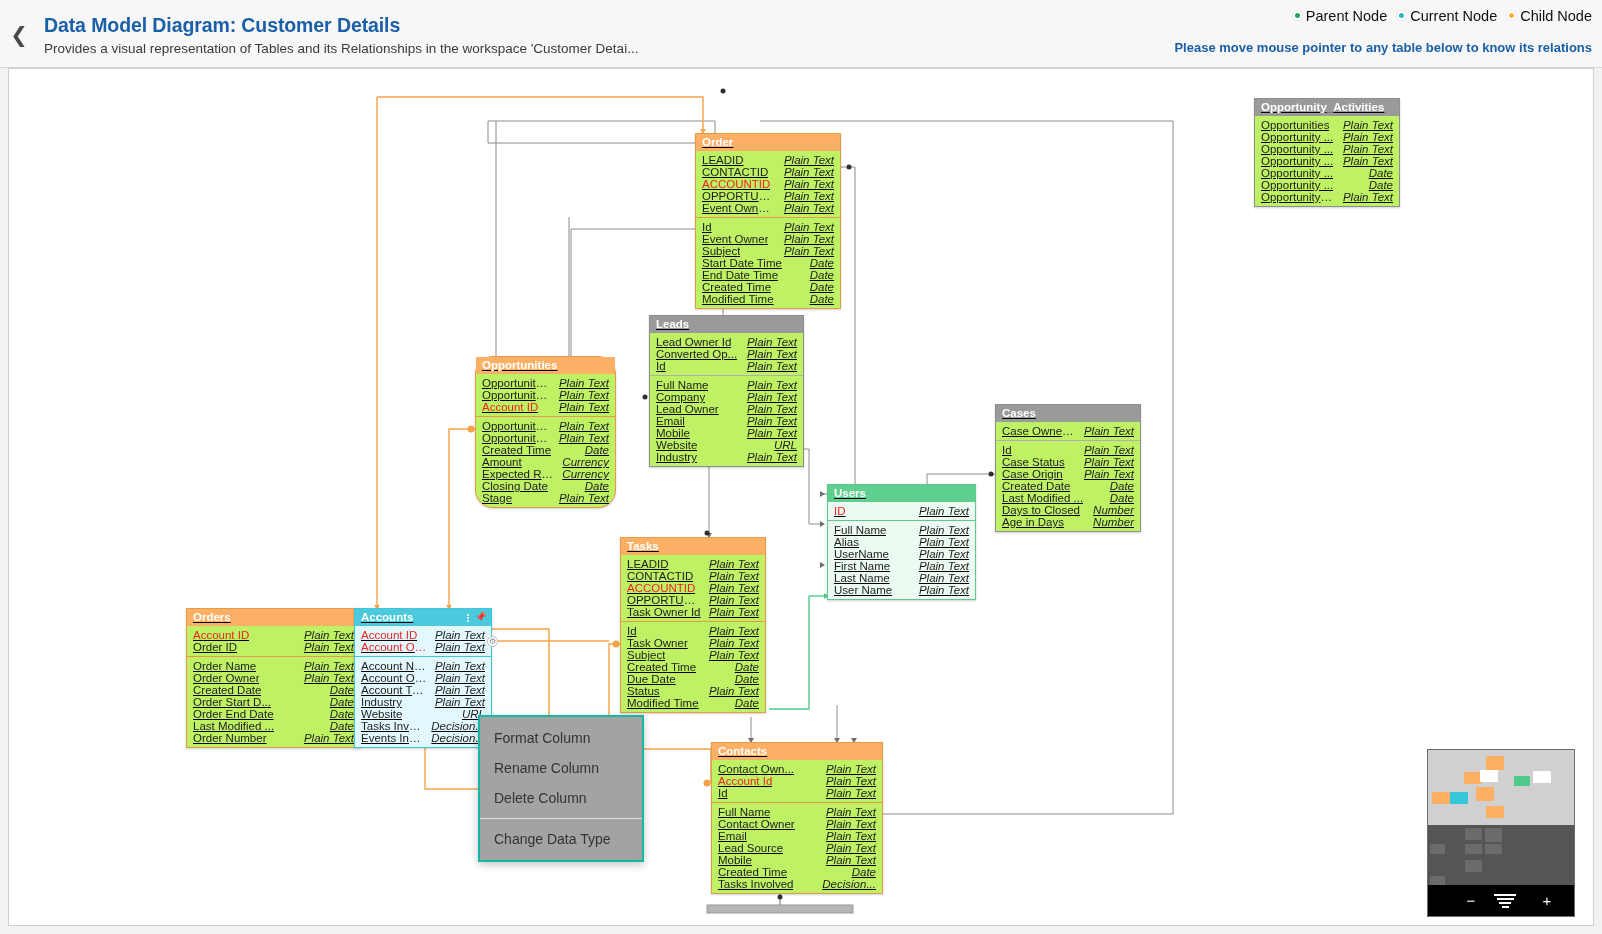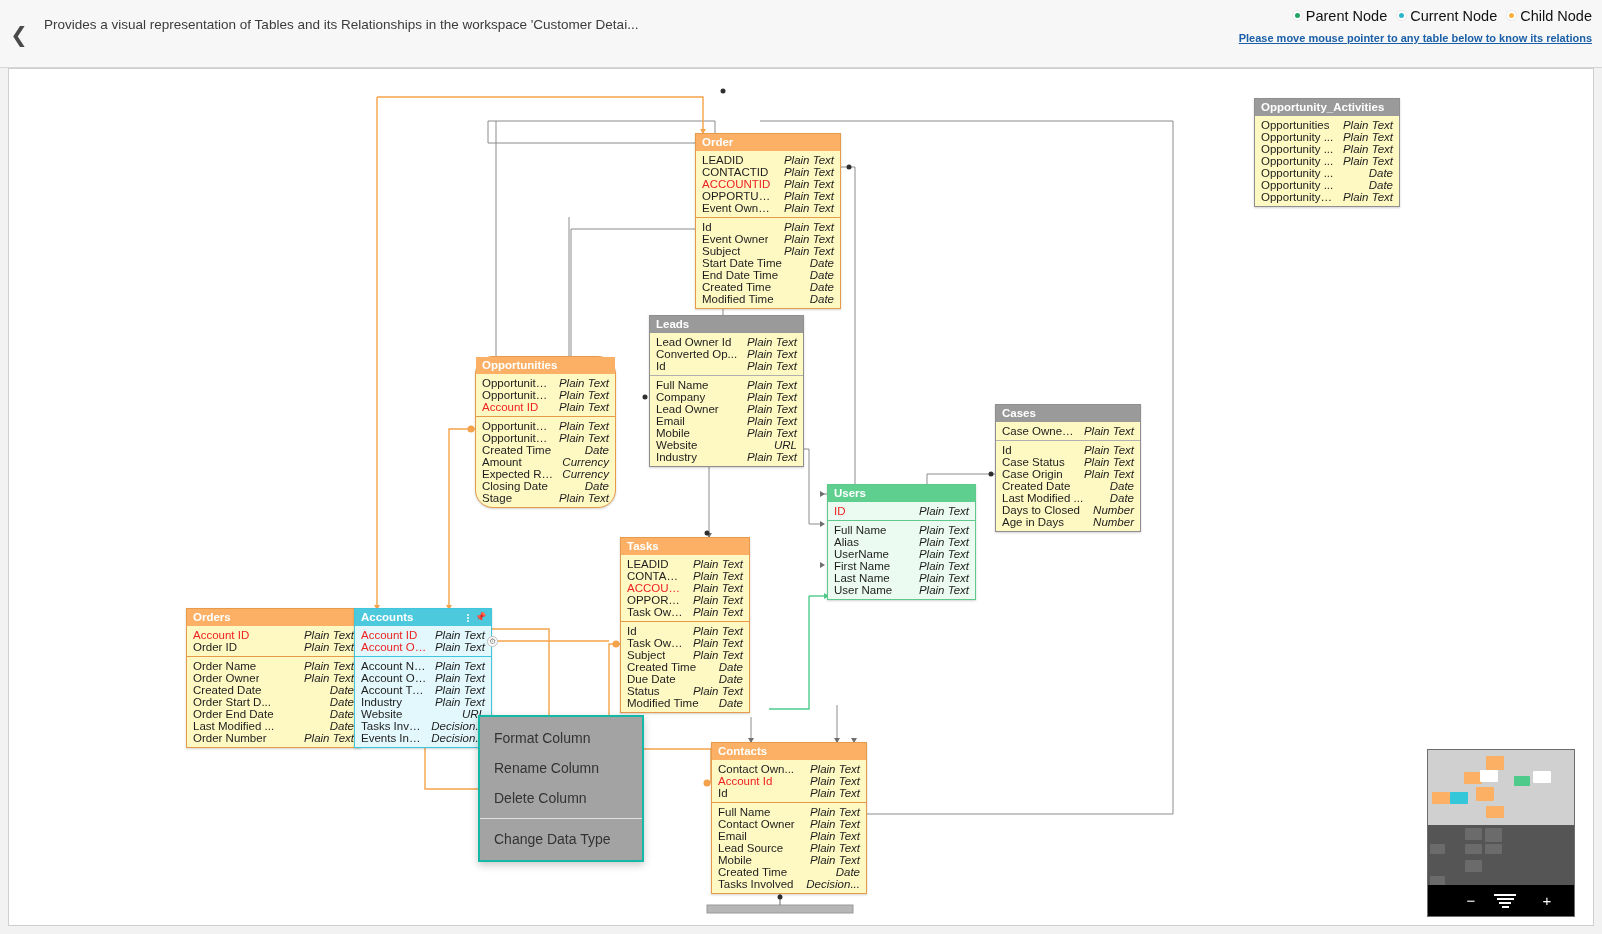--- a/index.html
+++ b/index.html
@@ -46,42 +46,43 @@
   }
   .legend-row { font-size: 14.5px; color: #111; line-height: 18px; }
   .legend-item { display: inline-block; margin-left: 10px; }
   .legend-dot {
     display: inline-block; width: 9px; height: 9px;
     border-radius: 50%; margin-right: 4px;
     vertical-align: 1px; border: 2px solid #fff;
     box-shadow: 0 0 0 1px rgba(0,0,0,0.05);
   }
   .legend-hint {
-    font-size: 11px; color: #1a5fa8; font-weight: bold;
-    margin-top: 6px; line-height: 14px; text-decoration: underline;
+    font-size: 13px; color: #1a5fa8; font-weight: bold;
+    margin-top: 16px; line-height: 14px;
   }
 
   
   .canvas {
     position: absolute; left: 8px; top: 68px;
     width: 1586px; height: 858px;
     background: #ffffff;
     border: 1px solid #cfcfcf;
     overflow: hidden;
   }
   svg.edges { position: absolute; left: 0; top: 0; width: 1586px; height: 858px; }
 
   
   .tbl {
     position: absolute;
-    background: #fef9c3;
+    background: #bef264;
     border: 1px solid #9a9a9a;
     box-shadow: 0 1px 2px rgba(0,0,0,0.18);
     font-size: 11.5px;
     z-index: 5;
+    text-decoration: underline;
   }
   .tbl-head {
     height: 17px; line-height: 17px;
     padding: 0 6px;
     font-weight: bold; font-size: 11.5px;
     color: #ffffff;
     position: relative;
     white-space: nowrap; overflow: hidden;
   }
   .tbl.orange .tbl-head { background: #f6a council; }
@@ -166,20 +167,21 @@
   .fit-icon i { display:block; height:2px; background:#fff; margin: 2px auto; }
 </style>
 </head>
 <body>
 
 <div id="app">
 
   <div class="header">
     <div class="back-chevron">❮</div>
     <div class="title-block">
+      <div class="page-title">Data Model Diagram: Customer Details</div>
       <div class="page-subtitle">Provides a visual representation of Tables and its Relationships in the workspace 'Customer Detai...</div>
     </div>
     <div class="legend">
       <div class="legend-row" id="legend-row"><span class="legend-item"><span class="legend-dot" style="background: rgb(33, 163, 102);"></span><span>Parent Node</span></span><span class="legend-item"><span class="legend-dot" style="background: rgb(42, 183, 202);"></span><span>Current Node</span></span><span class="legend-item"><span class="legend-dot" style="background: rgb(251, 176, 64);"></span><span>Child Node</span></span></div>
       <div class="legend-hint">Please move mouse pointer to any table below to know its relations</div>
     </div>
   </div>
 
   <div class="canvas">
 
@@ -497,21 +499,21 @@
                 <span class="fname">Last Name</span>
                 <span class="ftype">Plain Text</span>
               </div>
               <div class="row">
                 <span class="fname">User Name</span>
                 <span class="ftype">Plain Text</span>
               </div>
             </div>
           </div>
         </div>
-        <div class="tbl orange" style="left: 611px; top: 468px; width: 130px;">
+        <div class="tbl orange" style="left: 611px; top: 468px; width: 146px;">
           <div class="tbl-head"><span>Tasks</span></div>
           <div class="tbl-body">
             <div class="tbl-sec">
               <div class="row">
                 <span class="fname">LEADID</span>
                 <span class="ftype">Plain Text</span>
               </div>
               <div class="row">
                 <span class="fname">CONTACTID</span>
                 <span class="ftype">Plain Text</span>
@@ -651,21 +653,21 @@
                 <span class="fname">Tasks Involved</span>
                 <span class="ftype">Decision...</span>
               </div>
               <div class="row">
                 <span class="fname">Events Involved</span>
                 <span class="ftype">Decision...</span>
               </div>
             </div>
           </div>
         </div>
-        <div class="tbl orange" style="left: 702px; top: 673px; width: 156px;">
+        <div class="tbl orange" style="left: 702px; top: 673px; width: 172px;">
           <div class="tbl-head"><span>Contacts</span></div>
           <div class="tbl-body">
             <div class="tbl-sec">
               <div class="row">
                 <span class="fname">Contact Own...</span>
                 <span class="ftype">Plain Text</span>
               </div>
               <div class="row key">
                 <span class="fname">Account Id</span>
                 <span class="ftype">Plain Text</span>

